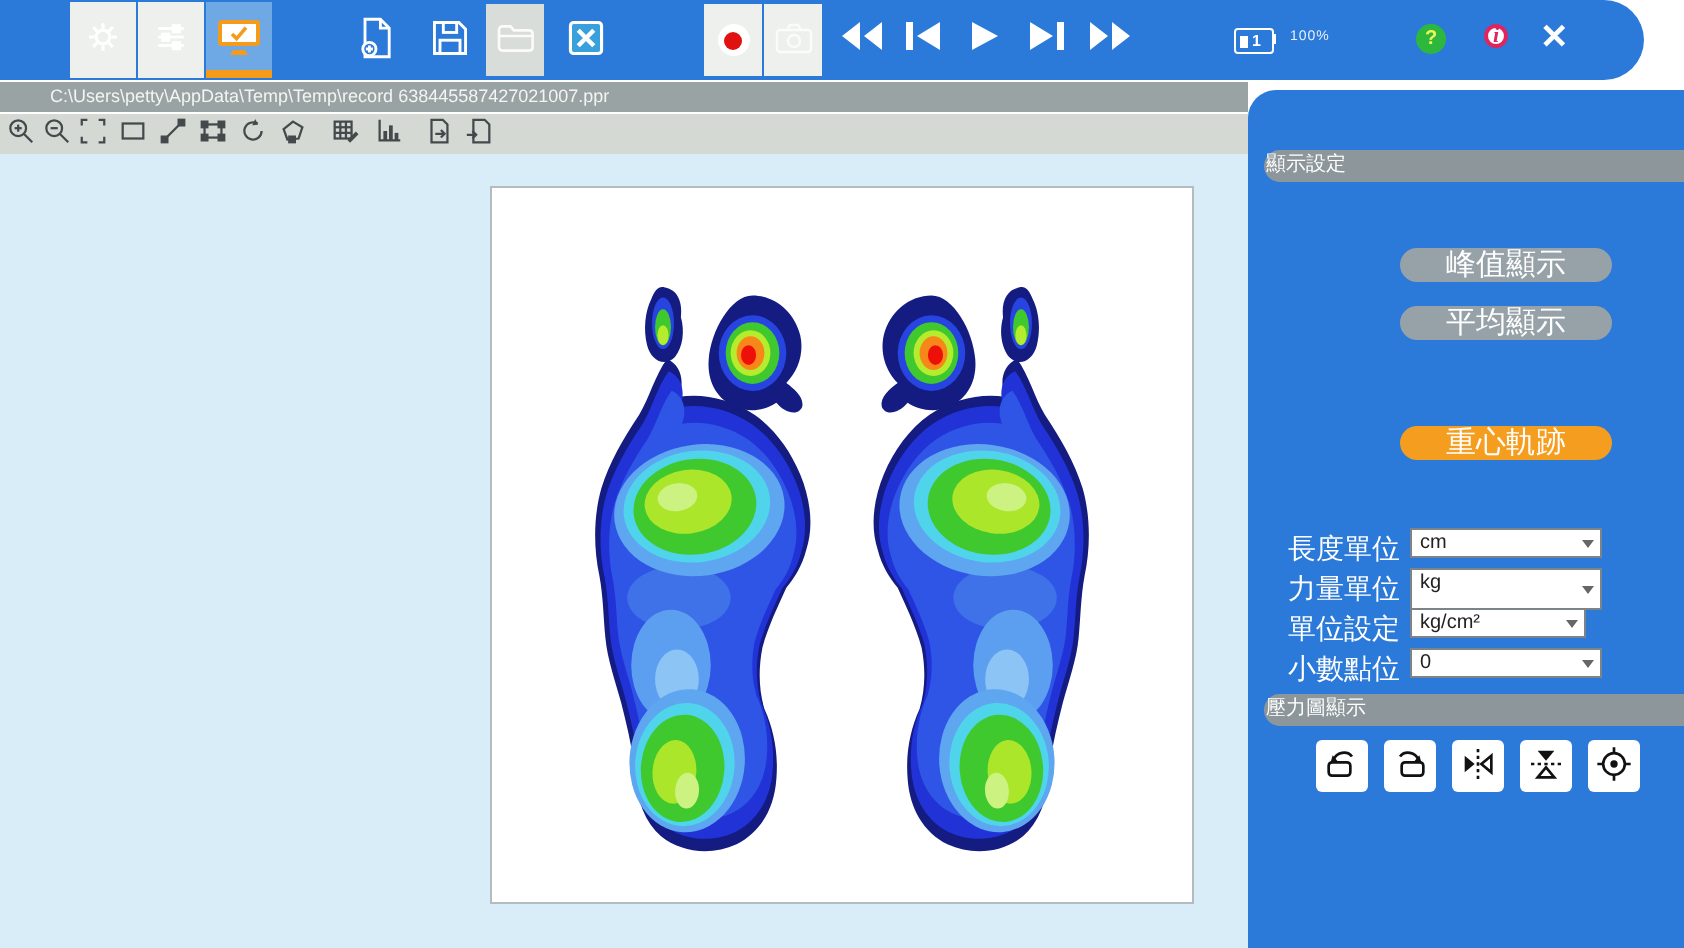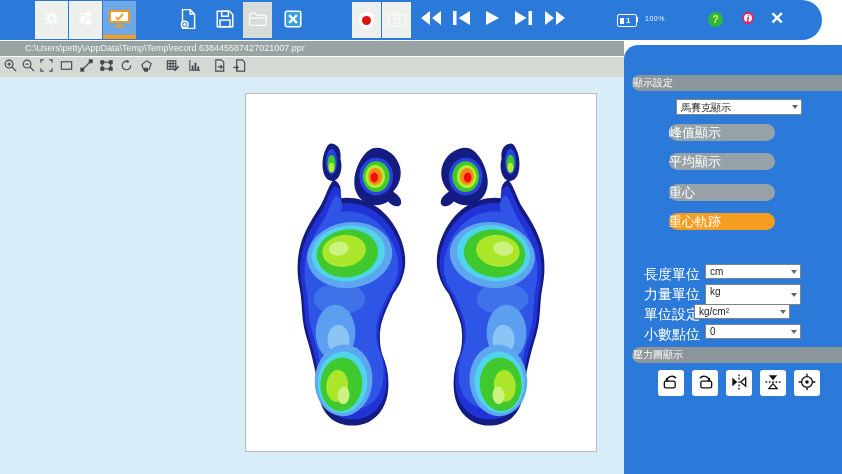--- a/index.html
+++ b/index.html
@@ -49,22 +49,22 @@
            border-top-left-radius:14px;}
   .sec-head{position:absolute;left:8px;width:210px;height:16px;background:#8d979b;
             border-radius:8px 0 0 8px;color:#fff;font-size:10px;line-height:16px;
             padding-left:1px;box-sizing:border-box;}
   .dd{position:absolute;background:#fff;border:1px solid #7c8488;font-size:10px;color:#222;
       line-height:14px;padding:0 12px 0 4px;box-sizing:border-box;cursor:pointer;overflow:hidden;
       white-space:nowrap;}
   .dd .arr{position:absolute;right:3px;top:50%;margin-top:-2px;width:0;height:0;
            border-left:3px solid transparent;border-right:3px solid transparent;
            border-top:4px solid #666;}
-  .side-btn{position:absolute;left:45px;width:106px;height:17px;border:none;border-radius:9px;
-            background:#97a2a8;color:#fff;font-size:13px;line-height:17px;text-align:left;
+  .side-btn{position:absolute;left:76px;width:106px;height:17px;border:none;border-radius:9px;
+            background:#97a2a8;color:#fff;font-size:15px;line-height:17px;text-align:center;
             cursor:pointer;padding:0;}
   .side-btn.accent{background:#f59d1f;}
   .unit-label{position:absolute;left:0;width:76px;color:#fff;font-size:14px;text-align:right;}
   .pm-tool{position:absolute;top:325px;width:26px;height:26px;background:#fff;border:none;
            border-radius:3px;display:flex;align-items:center;justify-content:center;
            cursor:pointer;padding:0;}
   .pm-tool svg{stroke:#111;fill:none;stroke-width:1.6;}
 </style>
 </head>
 <body>
@@ -355,45 +355,40 @@
       </defs>
       <use href="#footG" transform="translate(36,44)"></use>
       <use href="#footG" transform="translate(316,44) scale(-1,1)"></use>
     </svg>
   </div>
 
   <div class="sidebar">
 
     <div class="sec-head" style="top:30px">顯示設定</div>
 
-    <div class="dd" style="left:52px;top:54px;width:126px;height:16px;line-height:15px">
-      <span>馬賽克顯示</span>
-      <span class="arr"></span>
-    </div>
 
     <button class="side-btn" style="top:79px">峰值顯示</button>
     <button class="side-btn" style="top:108px">平均顯示</button>
-    <button class="side-btn" style="top:139px">重心</button>
     <button class="side-btn accent" style="top:168px">重心軌跡</button>
 
 
     <span class="unit-label" style="top:221px">長度單位</span>
     <div class="dd" style="left:81px;top:219px;width:96px;height:15px;line-height:14px">
       <span>cm</span>
       <span class="arr"></span>
     </div>
 
     <span class="unit-label" style="top:241px">力量單位</span>
     <div class="dd" style="left:81px;top:239px;width:96px;height:21px;line-height:14px">
       <span>kg</span>
       <span class="arr"></span>
     </div>
 
     <span class="unit-label" style="top:261px">單位設定</span>
-    <div class="dd" style="left:70px;top:259px;width:96px;height:15px;line-height:14px">
+    <div class="dd" style="left:81px;top:259px;width:88px;height:15px;line-height:14px">
       <span>kg/cm²</span>
       <span class="arr"></span>
     </div>
 
     <span class="unit-label" style="top:281px">小數點位</span>
     <div class="dd" style="left:81px;top:279px;width:96px;height:15px;line-height:14px">
       <span>0</span>
       <span class="arr"></span>
     </div>
 

